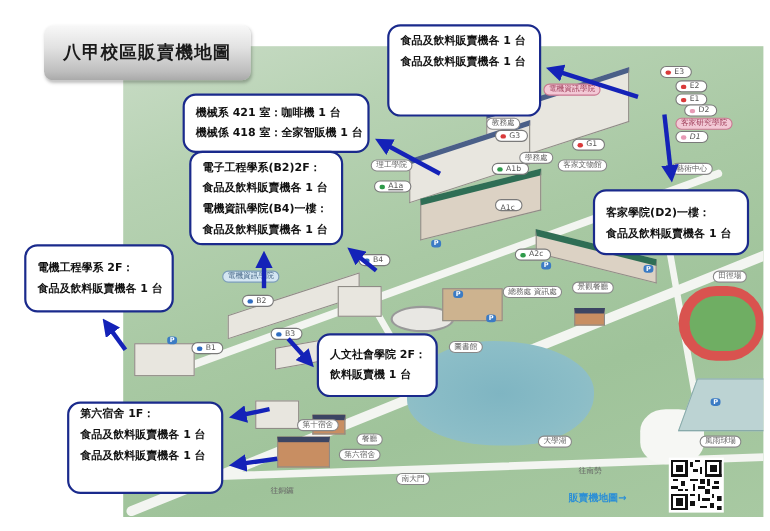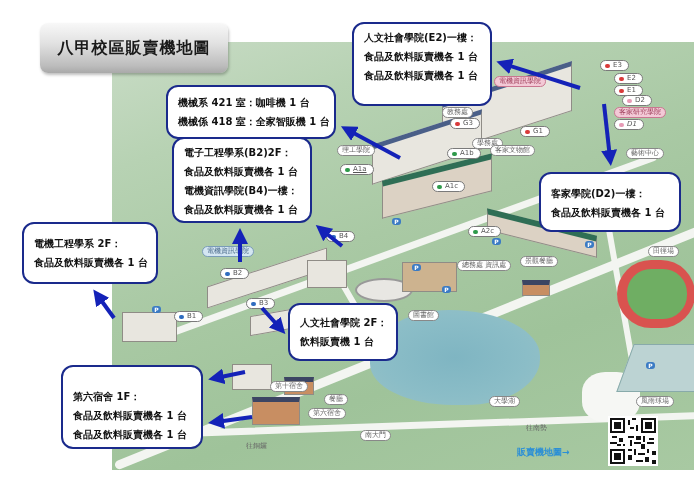--- a/index.html
+++ b/index.html
@@ -117,21 +117,21 @@
       <span>G1</span>
     </div>
   <div class="tag" style="left:335px; top:106px;">
       <span class="dot" style="background:#2e9a4a"></span>
       <span>A1b</span>
     </div>
   <div class="tag" style="left:228px; top:122px;text-decoration:underline;">
       <span class="dot" style="background:#2e9a4a"></span>
       <span>A1a</span>
     </div>
-  <div class="tag" style="left:320px; top:139px;">
+  <div class="tag" style="left:338px; top:139px;flex-direction:column;">
       <span class="dot" style="background:#2e9a4a"></span>
       <span>A1c</span>
     </div>
   <div class="tag" style="left:356px; top:184px;">
       <span class="dot" style="background:#2e9a4a"></span>
       <span>A2c</span>
     </div>
   <div class="tag" style="left:214px; top:189px;">
       <span class="dot" style="background:#2f6cc0"></span>
       <span>B4</span>
@@ -146,22 +146,22 @@
     </div>
   <div class="tag" style="left:62px; top:269px;">
       <span class="dot" style="background:#2f6cc0"></span>
       <span>B1</span>
     </div>
 
   <div class="place pink" style="left:382px; top:34px;">電機資訊學院</div>
   <div class="place pink" style="left:502px; top:65px;">客家研究學院</div>
   <div class="place" style="left:330px; top:65px;">教務處</div>
   <div class="place" style="left:360px; top:96px;">學務處</div>
-  <div class="place" style="left:378px; top:103px;">客家文物館</div>
-  <div class="place" style="left:498px; top:106px;margin-left:16px;">藝術中心</div>
+  <div class="place" style="left:395px; top:103px;">客家文物館</div>
+  <div class="place" style="left:498px; top:106px;">藝術中心</div>
   <div class="place" style="left:225px; top:103px;">理工學院</div>
   <div class="place blue" style="left:90px; top:204px;">電機資訊學院</div>
   <div class="place" style="left:345px; top:218px;">總務處 資訊處</div>
   <div class="place" style="left:408px; top:214px;">景觀餐廳</div>
   <div class="place" style="left:296px; top:268px;">圖書館</div>
   <div class="place" style="left:536px; top:204px;">田徑場</div>
   <div class="place" style="left:158px; top:339px;">第十宿舍</div>
   <div class="place" style="left:196px; top:366px;">第六宿舍</div>
   <div class="place" style="left:212px; top:352px;">餐廳</div>
   <div class="place" style="left:377px; top:354px;">大學湖</div>
@@ -182,21 +182,20 @@
 </div>
 
 <div class="title-box">八甲校區販賣機地圖</div>
 
 <div class="callout" style="left:166px; top:85px; width:170px; padding:6px 10px;">
   <div>機械系 421 室：咖啡機 1 台</div>
   <div>機械係 418 室：全家智販機 1 台</div>
 </div>
 
 <div class="callout" style="left:352px; top:22px; width:140px; height:84px; padding:4px 10px;">
-  <div>人文社會學院(E2)一樓：</div>
   <div>食品及飲料販賣機各 1 台</div>
   <div>食品及飲料販賣機各 1 台</div>
 </div>
 
 <div class="callout" style="left:172px; top:137px; width:140px; height:86px; padding:4px 10px;">
   <div>電子工程學系(B2)2F：</div>
   <div>食品及飲料販賣機各 1 台</div>
   <div>電機資訊學院(B4)一樓：</div>
   <div>食品及飲料販賣機各 1 台</div>
 </div>
@@ -209,21 +208,21 @@
 <div class="callout" style="left:22px; top:222px; width:136px; height:62px; padding:10px 10px;">
   <div>電機工程學系 2F：</div>
   <div>食品及飲料販賣機各 1 台</div>
 </div>
 
 <div class="callout" style="left:288px; top:303px; width:110px; height:58px; padding:8px 10px;">
   <div>人文社會學院 2F：</div>
   <div>飲料販賣機 1 台</div>
 </div>
 
-<div class="callout" style="left:61px; top:365px; width:142px; height:84px; padding:20px 10px;">
+<div class="callout" style="left:61px; top:365px; width:142px; height:84px; padding:0 10px;">
   <div>第六宿舍 1F：</div>
   <div>食品及飲料販賣機各 1 台</div>
   <div>食品及飲料販賣機各 1 台</div>
 </div>
 
 <svg class="arrows" viewBox="0 0 700 483">
   <defs>
     <marker id="ah" markerWidth="4" markerHeight="4" refX="2" refY="2" orient="auto" markerUnits="strokeWidth">
       <path d="M0,0 L4,2 L0,4 z" fill="#1422b8"></path>
     </marker>

